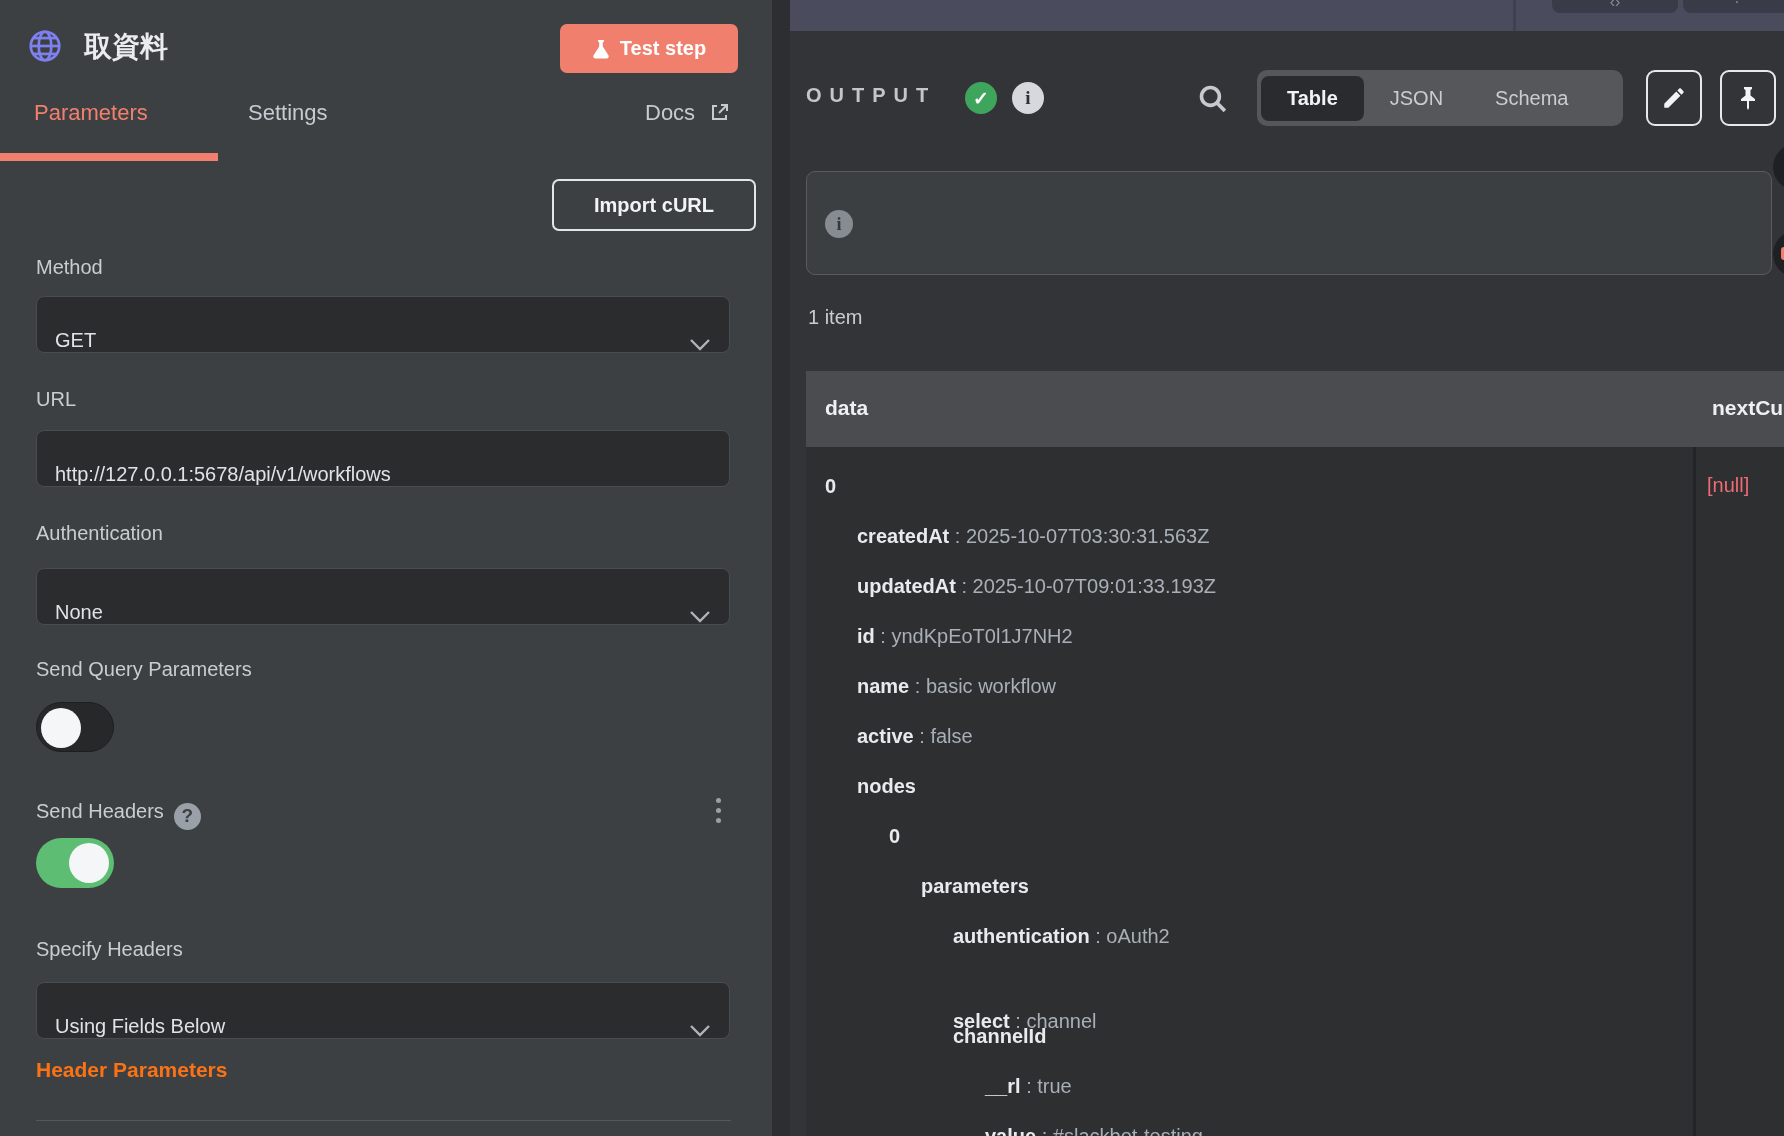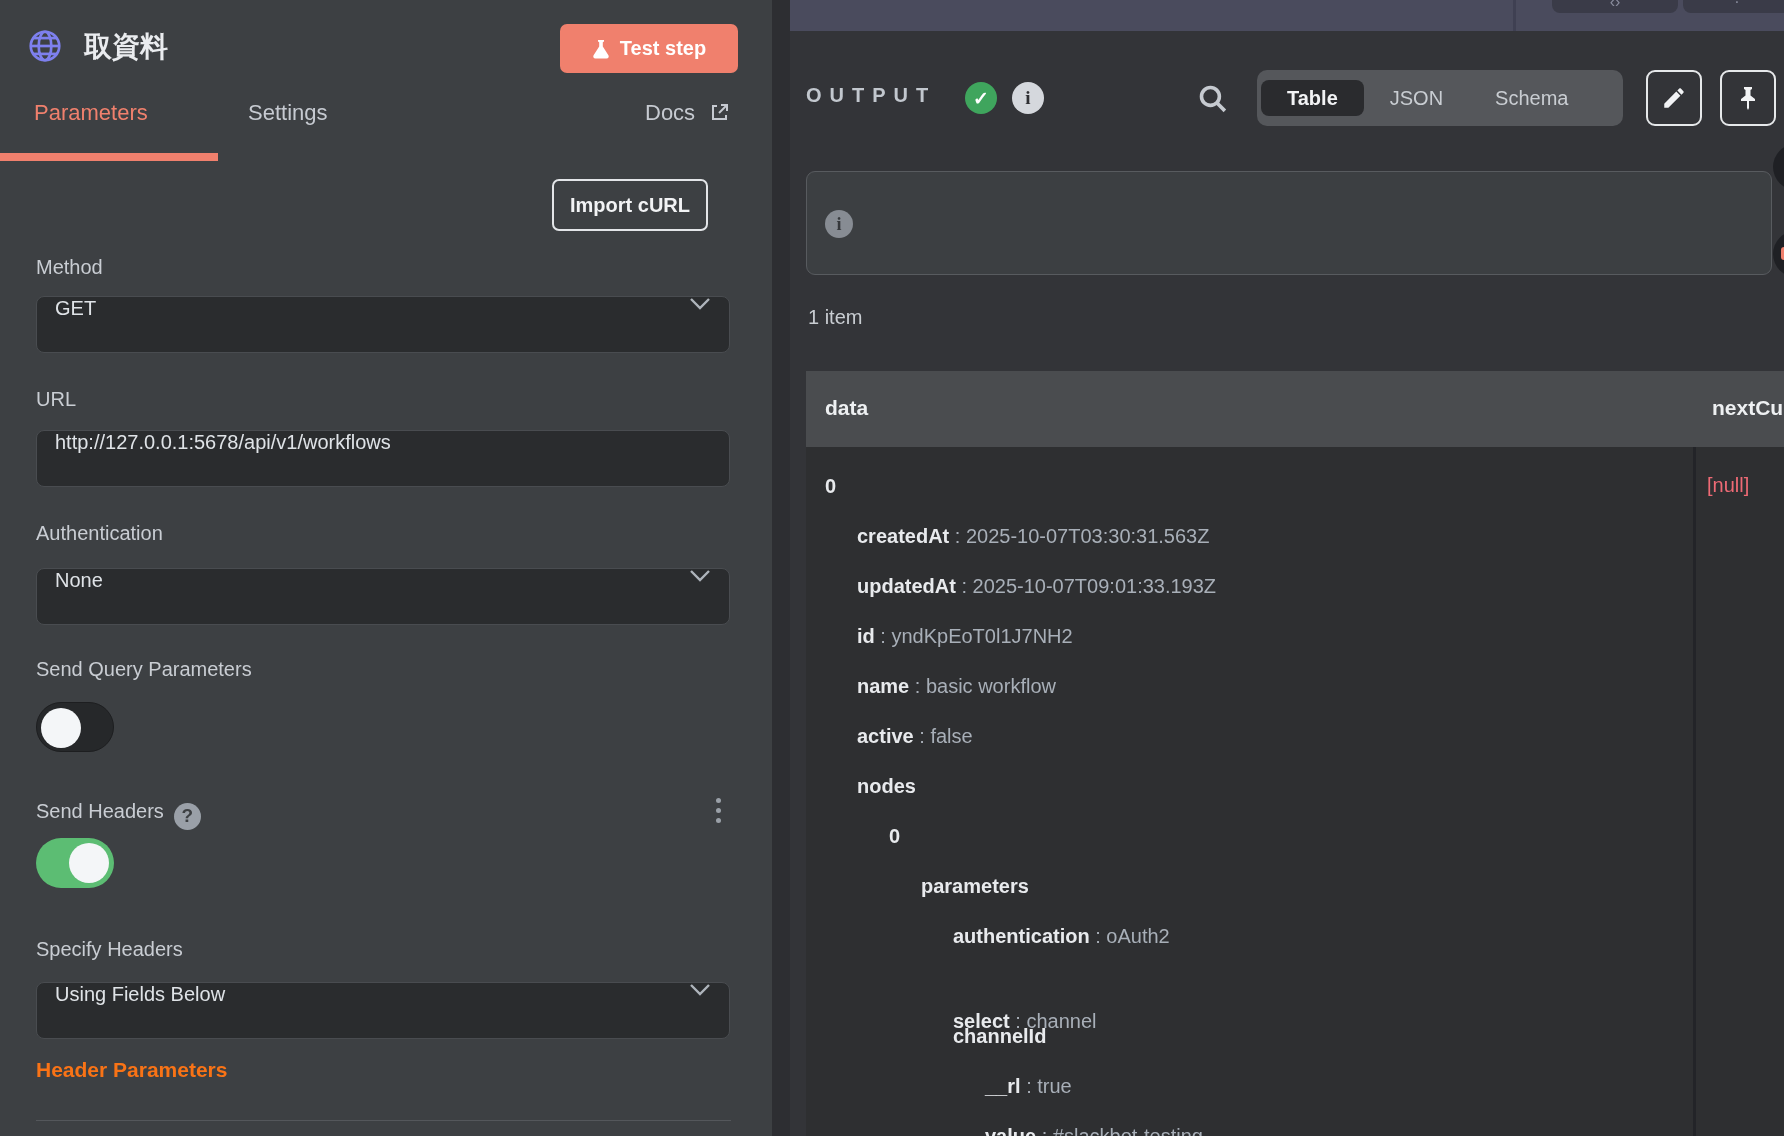--- a/index.html
+++ b/index.html
@@ -14,24 +14,24 @@
   .globe { left:26px; top:27px; }
   .btn-primary { left:560px; top:24px; width:178px; height:49px; background:#f0806d;
     border-radius:7px; color:#fff; font-size:20px; font-weight:bold; display:flex;
     align-items:center; justify-content:center; gap:10px; cursor:pointer; }
   .tab { top:100px; font-size:22px; color:#c6cad1; cursor:pointer; }
   .tab.active { color:#f0806d; }
   #tab-underline { left:0; top:153px; width:218px; height:8px; background:#f0806d; }
   .btn-outline { border:2px solid #e3e5e8; border-radius:7px; background:transparent;
     color:#f2f3f5; font-size:20px; font-weight:600; display:flex; align-items:center;
     justify-content:center; cursor:pointer; }
-  #import-curl { left:552px; top:179px; width:156px; height:52px; }
+  #import-curl { left:552px; top:179px; width:204px; height:52px; }
   .field-label { left:36px; font-size:20px; color:#c9cdd3; }
   .field { left:36px; width:694px; height:57px; background:#2a2c2e; border:1px solid #494c50;
-    border-radius:8px; color:#dfe3e7; font-size:20px; display:flex; align-items:flex-start;
+    border-radius:8px; color:#dfe3e7; font-size:20px; display:flex; align-items:flex-end;
     padding:0 18px; }
   .field .chev { margin-left:auto; }
   .toggle { left:36px; width:78px; height:50px; border-radius:25px; cursor:pointer; }
   .toggle .knob { position:absolute; top:5px; width:40px; height:40px; border-radius:50%;
     background:#f4f6f8; }
   .toggle.off { background:#26282a; border:1px solid #1d1e20; }
   .toggle.off .knob { left:4px; }
   .toggle.on { background:#5cbd73; }
   .toggle.on .knob { right:5px; }
   .help-badge { display:inline-flex; width:27px; height:27px; border-radius:50%;
@@ -56,21 +56,21 @@
   #output-title { left:806px; top:84px; font-size:20px; font-weight:600; color:#c2c7ce;
     letter-spacing:8px; }
   .status-circle { width:32px; height:32px; border-radius:50%; display:flex;
     align-items:center; justify-content:center; top:82px; }
   #run-success { left:965px; background:#3fa55d; color:#fff; font-size:19px; font-weight:bold; }
   #output-info { left:1012px; background:#d5d8dd; color:#2f3033; font-size:19px;
     font-weight:bold; font-family:"Liberation Serif",serif; }
   #search-btn { left:1196px; top:82px; cursor:pointer; }
   #view-switcher { left:1257px; top:70px; width:366px; height:56px; background:#55575b;
     border-radius:10px; display:flex; align-items:center; padding:4px; }
-  .seg { font-size:20px; color:#c9cdd2; padding:0 26px; height:36px; display:flex;
+  .seg { font-size:20px; color:#c9cdd2; padding:0 26px; height:45px; display:flex;
     align-items:center; border-radius:8px; cursor:pointer; }
   .seg.active { background:#2a2b2e; color:#f2f3f5; font-weight:600; }
   .icon-btn { top:70px; width:56px; height:56px; border:2px solid #e6e8ea; border-radius:9px;
     display:flex; align-items:center; justify-content:center; cursor:pointer; }
   #edit-btn { left:1646px; } #pin-btn { left:1720px; }
 
   #callout { left:806px; top:171px; width:966px; height:104px; background:#3c3f42;
     border:1px solid #585b5f; border-radius:9px; }
   #callout-icon { left:18px; top:38px; position:absolute; width:28px; height:28px;
     border-radius:50%; background:#878c93; color:#35383b; font-weight:bold; font-size:18px;

